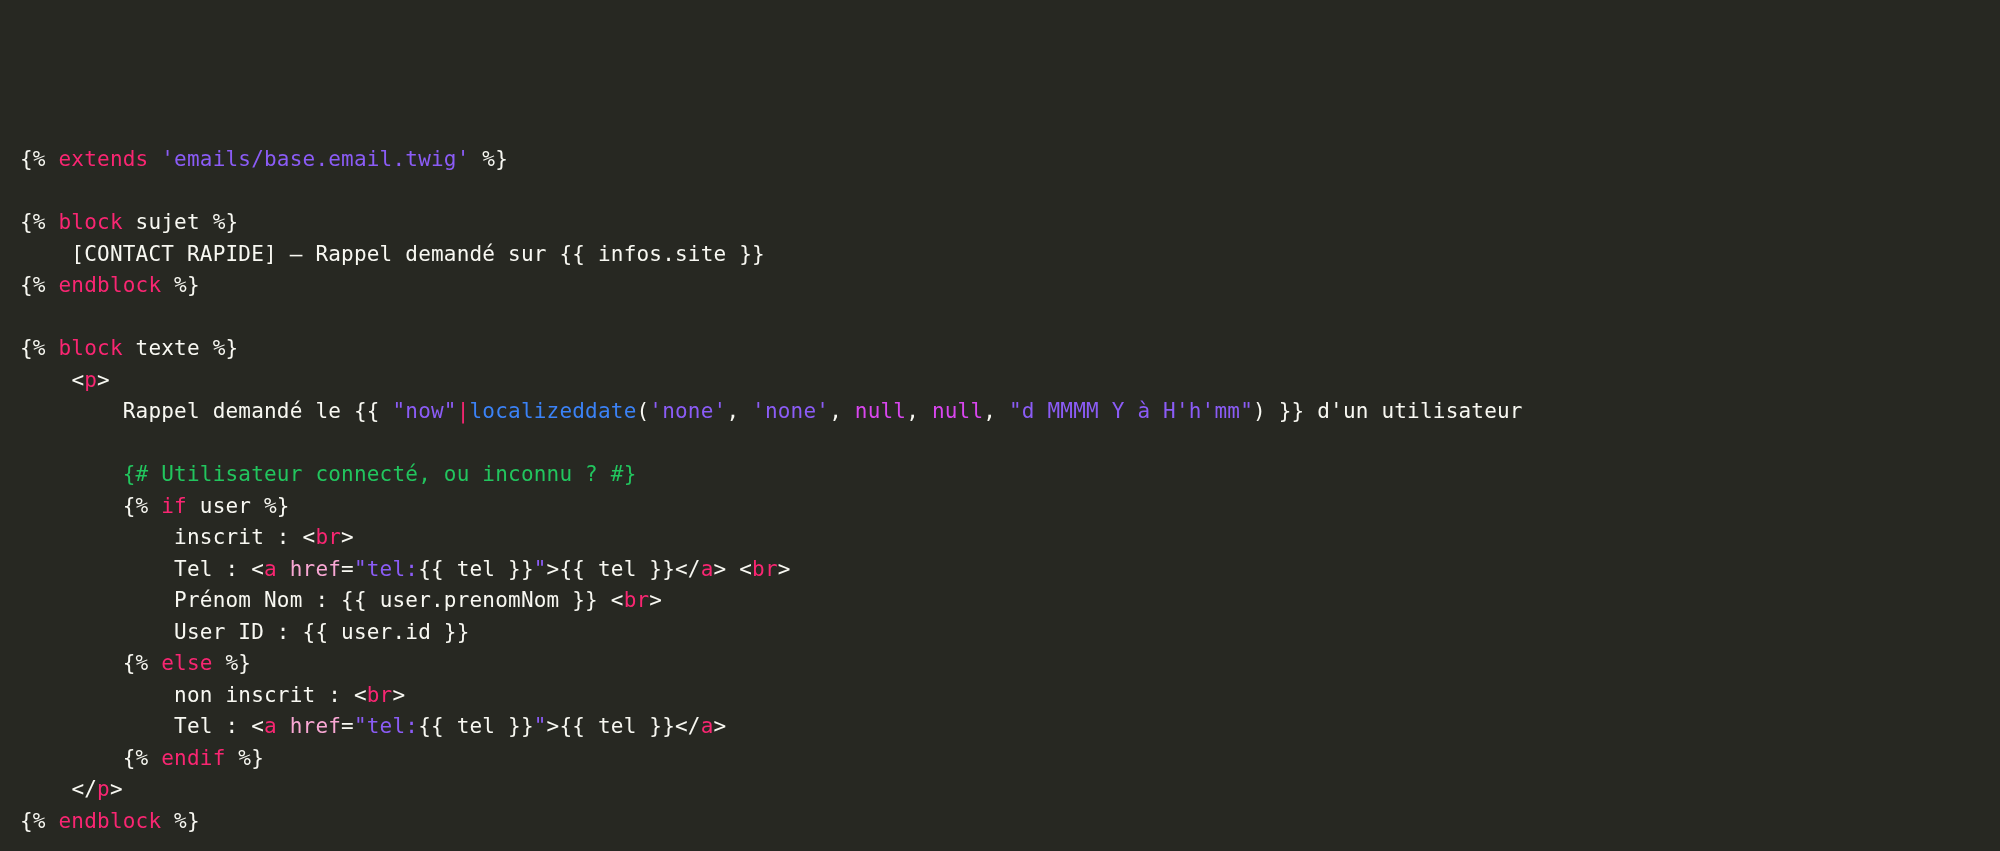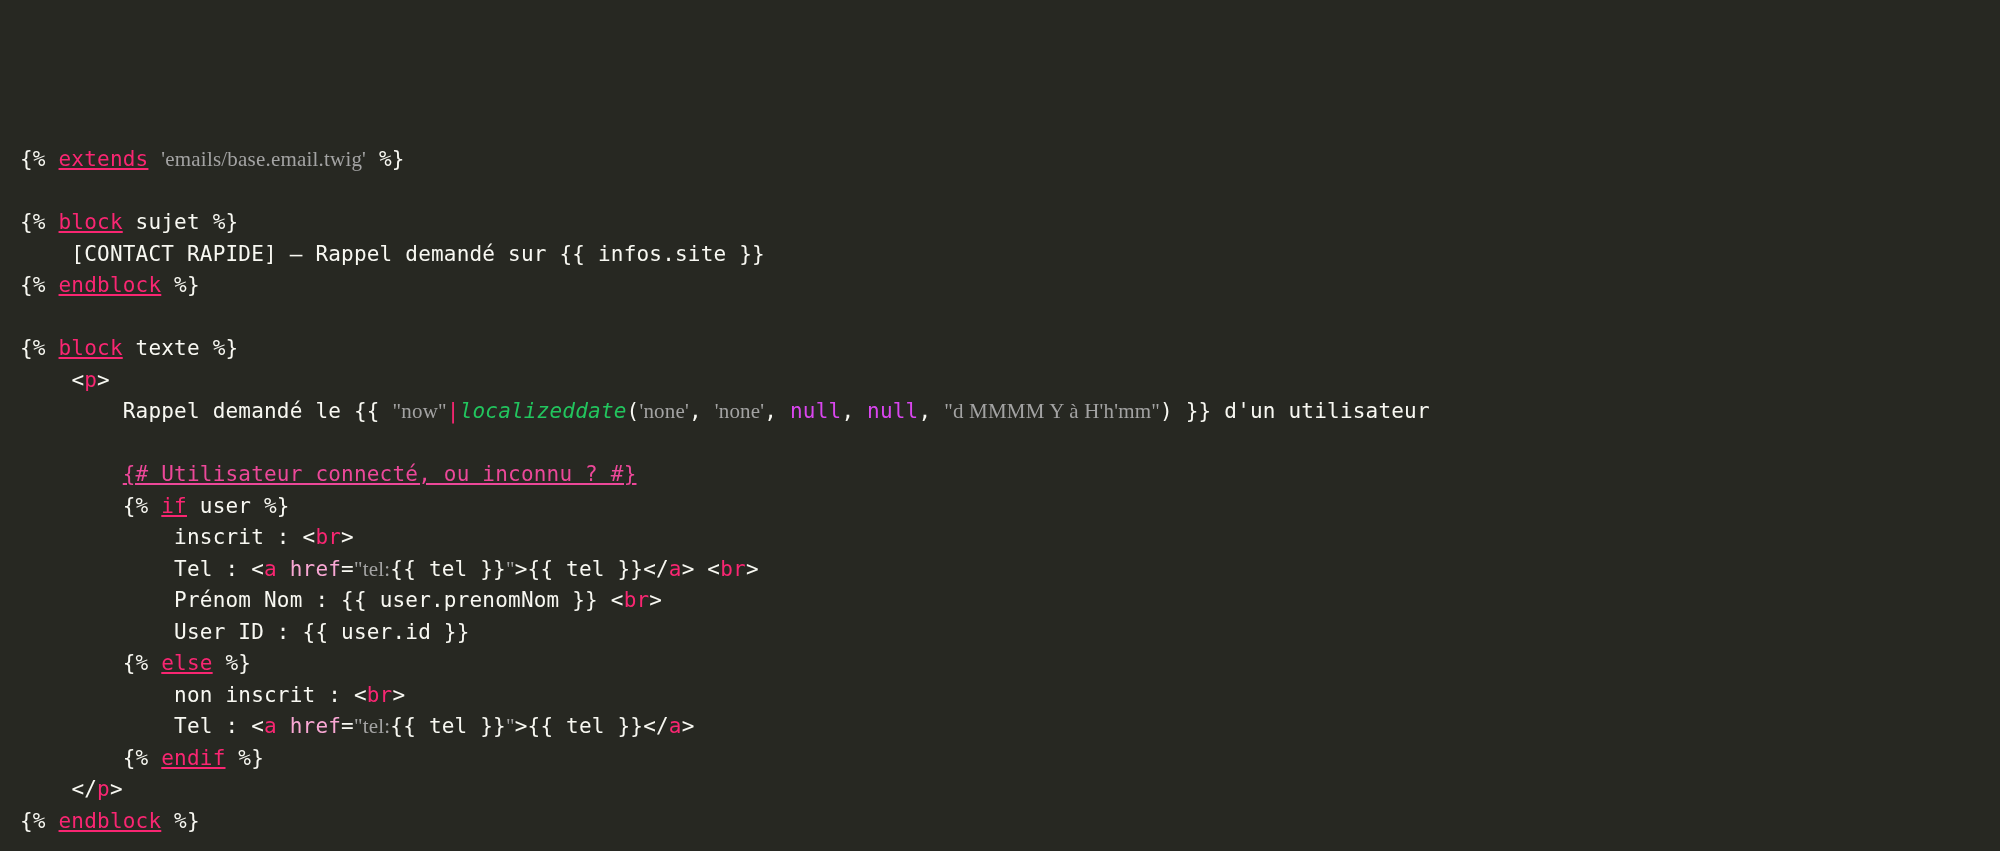--- a/index.html
+++ b/index.html
@@ -8,27 +8,27 @@
     color: #f8f8f2;
     font-family: 'Menlo', 'Monaco', 'Consolas', monospace;
     font-size: 21px;
     line-height: 1.5;
     padding: 18px 20px;
     white-space: pre;
     font-weight: 500;
     letter-spacing: 0.2px;
   }
   .delim { color: #f8f8f2; }
-  .keyword { color: #f92672; text-decoration: underline; }
-  .string { color: #a3a3a3; font-family: Liberation Serif, serif; }
+  .keyword { color: #f92672; }
+  .string { color: #8b5cf6; }
   .tag { color: #f92672; }
   .attr { color: #f9a8d4; }
-  .func { color: #22c55e; font-style: italic; }
+  .func { color: #3b82f6; }
   .null { color: #d946ef; }
-  .comment { color: #ec4899; text-decoration: underline; }
+  .comment { color: #22c55e; }
   .text { color: #f8f8f2; }
   .pipe { color: #f92672; }
   .guide { color: #3b3c35; }
 </style>
 </head>
 <body>
 
 
 
 <div id="code"><div><span class="delim">{% </span><span class="keyword">extends</span><span class="delim"> </span><span class="string">'emails/base.email.twig'</span><span class="delim"> %}</span></div><div>&nbsp;</div><div><span class="delim">{% </span><span class="keyword">block</span><span class="text"> sujet </span><span class="delim">%}</span></div><div><span class="text">    [CONTACT RAPIDE] — Rappel demandé sur </span><span class="delim">{{ </span><span class="text">infos.site</span><span class="delim"> }}</span></div><div><span class="delim">{% </span><span class="keyword">endblock</span><span class="delim"> %}</span></div><div>&nbsp;</div><div><span class="delim">{% </span><span class="keyword">block</span><span class="text"> texte </span><span class="delim">%}</span></div><div><span class="guide">    </span><span class="text">&lt;</span><span class="tag">p</span><span class="text">&gt;</span></div><div><span class="guide">    </span><span class="text">    Rappel demandé le </span><span class="delim">{{ </span><span class="string">"now"</span><span class="pipe">|</span><span class="func">localizeddate</span><span class="text">(</span><span class="string">'none'</span><span class="text">, </span><span class="string">'none'</span><span class="text">, </span><span class="null">null</span><span class="text">, </span><span class="null">null</span><span class="text">, </span><span class="string">"d MMMM Y à H'h'mm"</span><span class="text">)</span><span class="delim"> }}</span><span class="text"> d'un utilisateur</span></div><div>&nbsp;</div><div><span class="guide">    </span><span class="text">    </span><span class="comment">{# Utilisateur connecté, ou inconnu ? #}</span></div><div><span class="guide">    </span><span class="text">    </span><span class="delim">{% </span><span class="keyword">if</span><span class="text"> user </span><span class="delim">%}</span></div><div><span class="guide">    </span><span class="text">        inscrit : &lt;</span><span class="tag">br</span><span class="text">&gt;</span></div><div><span class="guide">    </span><span class="text">        Tel : &lt;</span><span class="tag">a</span><span class="text"> </span><span class="attr">href</span><span class="text">=</span><span class="string">"tel:</span><span class="delim">{{ </span><span class="text">tel</span><span class="delim"> }}</span><span class="string">"</span><span class="text">&gt;</span><span class="delim">{{ </span><span class="text">tel</span><span class="delim"> }}</span><span class="text">&lt;/</span><span class="tag">a</span><span class="text">&gt; &lt;</span><span class="tag">br</span><span class="text">&gt;</span></div><div><span class="guide">    </span><span class="text">        Prénom Nom : </span><span class="delim">{{ </span><span class="text">user.prenomNom</span><span class="delim"> }}</span><span class="text"> &lt;</span><span class="tag">br</span><span class="text">&gt;</span></div><div><span class="guide">    </span><span class="text">        User ID : </span><span class="delim">{{ </span><span class="text">user.id</span><span class="delim"> }}</span></div><div><span class="guide">    </span><span class="text">    </span><span class="delim">{% </span><span class="keyword">else</span><span class="delim"> %}</span></div><div><span class="guide">    </span><span class="text">        non inscrit : &lt;</span><span class="tag">br</span><span class="text">&gt;</span></div><div><span class="guide">    </span><span class="text">        Tel : &lt;</span><span class="tag">a</span><span class="text"> </span><span class="attr">href</span><span class="text">=</span><span class="string">"tel:</span><span class="delim">{{ </span><span class="text">tel</span><span class="delim"> }}</span><span class="string">"</span><span class="text">&gt;</span><span class="delim">{{ </span><span class="text">tel</span><span class="delim"> }}</span><span class="text">&lt;/</span><span class="tag">a</span><span class="text">&gt;</span></div><div><span class="guide">    </span><span class="text">    </span><span class="delim">{% </span><span class="keyword">endif</span><span class="delim"> %}</span></div><div><span class="guide">    </span><span class="text">&lt;/</span><span class="tag">p</span><span class="text">&gt;</span></div><div><span class="delim">{% </span><span class="keyword">endblock</span><span class="delim"> %}</span></div></div>

